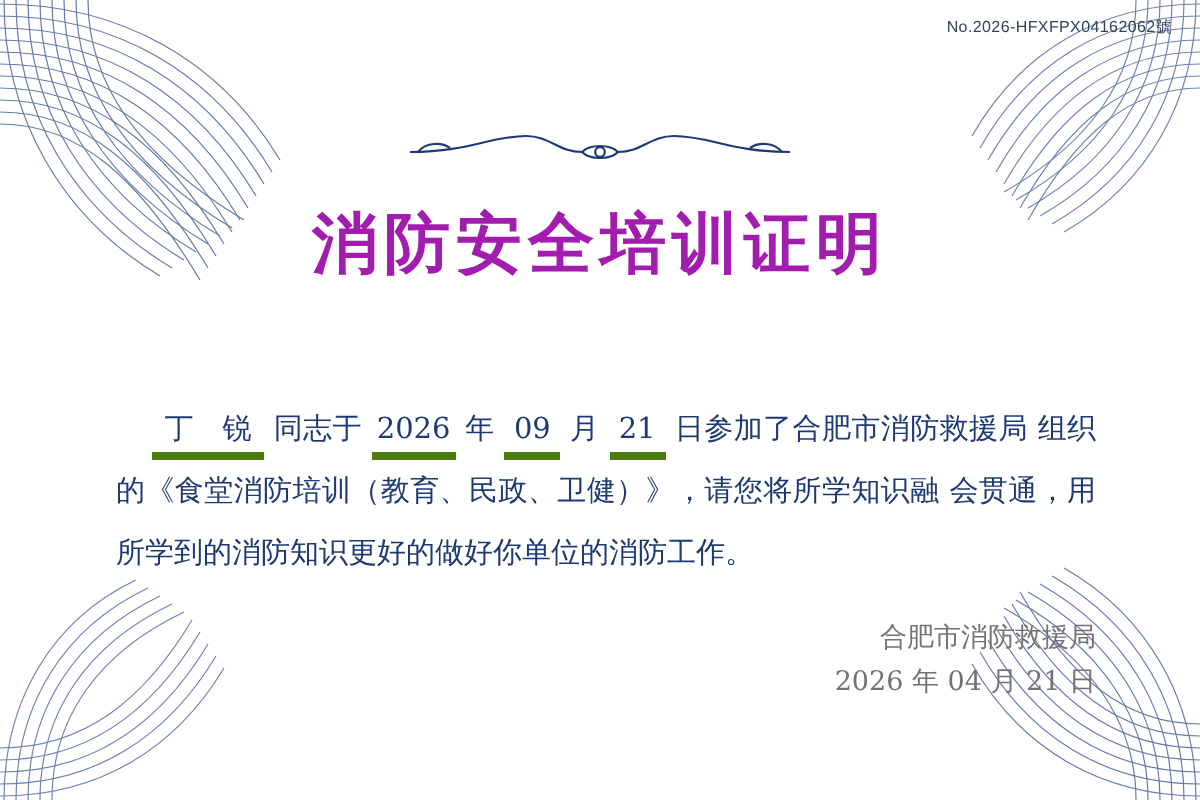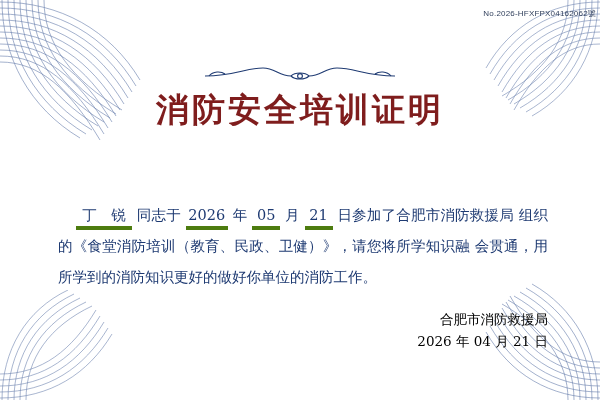--- a/index.html
+++ b/index.html
@@ -27,21 +27,21 @@
     pointer-events: none;
   }
   .guilloche.tl { left: 0; top: 0; }
   .guilloche.tr { right: 0; top: 0; }
   .guilloche.bl { left: 0; bottom: 0; }
   .guilloche.br { right: 0; bottom: 0; }
 
   .serial {
     position: absolute;
     top: 8px;
-    right: 4px;
+    right: 14px;
     font-size: 8px;
     color: #33425e;
     letter-spacing: 0.2px;
     font-family: "Liberation Sans", sans-serif;
   }
 
   .title-block {
     position: absolute;
     left: 0;
     right: 0;
@@ -49,24 +49,24 @@
     text-align: center;
   }
   .flourish {
     display: block;
     margin: 0 auto 4px auto;
   }
   .title {
     font-family: "DejaVu Serif", serif;
     font-weight: bold;
     font-size: 33px;
-    color: #7f1d1d;
+    color: #a21caf;
     letter-spacing: 3px;
     line-height: 1.2;
-    margin: 4px;
+    margin: 16px;
   }
 
   .body-text {
     position: absolute;
     left: 58px;
     right: 52px;
     top: 176px;
     font-family: "DejaVu Serif", serif;
     font-size: 14.5px;
     line-height: 31px;
@@ -91,21 +91,21 @@
   .fill.day { min-width: 24px; }
 
   .signature {
     position: absolute;
     right: 52px;
     top: 308px;
     text-align: right;
     font-family: "DejaVu Serif", serif;
     font-size: 13.5px;
     line-height: 22px;
-    color: #000000;
+    color: #737373;
   }
 </style>
 </head>
 <body>
 
 <div class="cert">
 
   <svg class="guilloche tl" width="210" height="140" viewBox="0 0 210 140">
     <g fill="none" stroke="#33508f" stroke-width="0.6" opacity="0.75">
       <path d="M0,2 C60,2 110,30 140,80"></path>
@@ -197,21 +197,21 @@
       </g>
     </svg>
     <h1 class="title">消防安全培训证明</h1>
   </div>
 
   <div class="body-text">
     <span class="indent"></span><span class="fill name">丁　锐</span>
     <span>同志于</span>
     <span class="fill year">2026</span>
     <span>年</span>
-    <span class="fill month">05</span>
+    <span class="fill month">09</span>
     <span>月</span>
     <span class="fill day">21</span>
     <span>日参加了合肥市消防救援局</span>
     <span>组织的《食堂消防培训（教育、民政、卫健）》，请您将所学知识融</span>
     <span>会贯通，用所学到的消防知识更好的做好你单位的消防工作。</span>
   </div>
 
   <div class="signature">
     <div>合肥市消防救援局</div>
     <div>2026 年 04 月 21 日</div>

